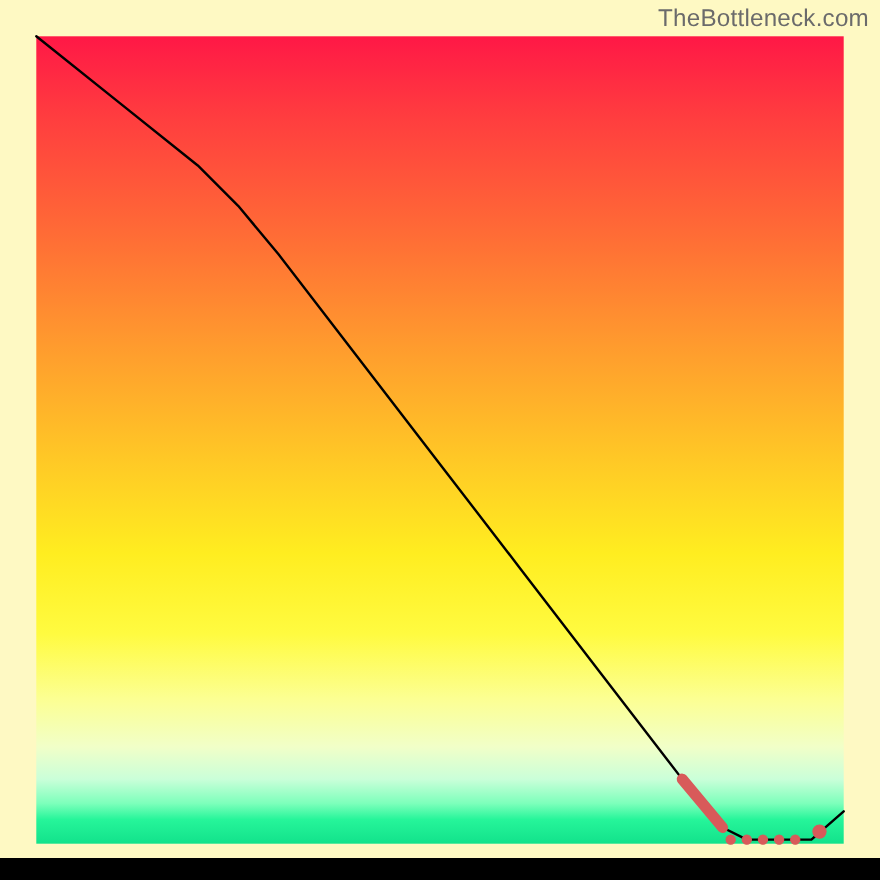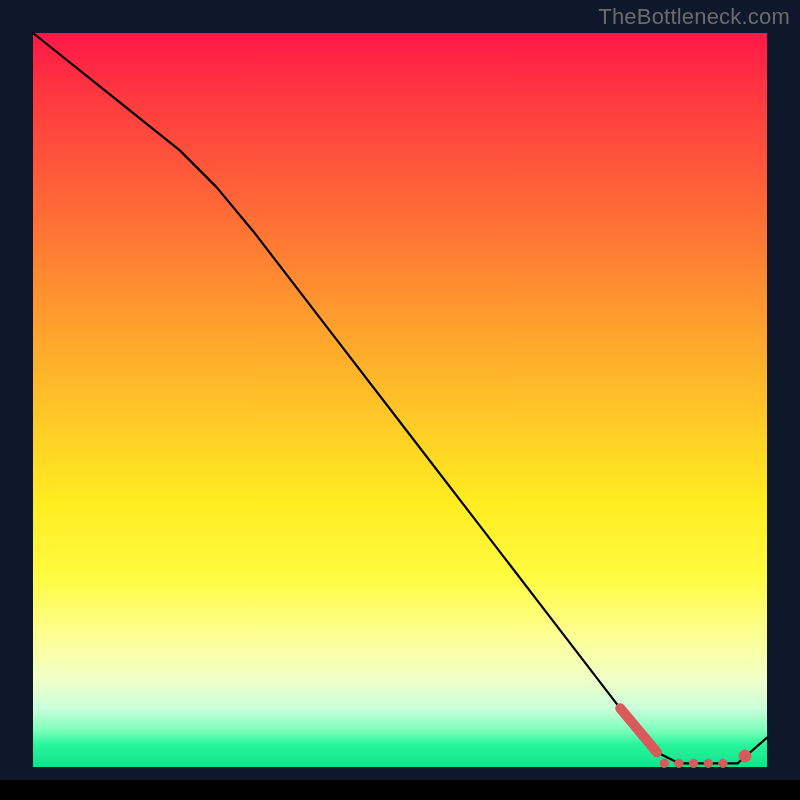--- a/index.html
+++ b/index.html
@@ -8,21 +8,21 @@
     width: 800px;
     height: 800px;
     background: #000;
     overflow: hidden;
     font-family: Arial, Helvetica, sans-serif;
   }
   .frame {
     position: relative;
     width: 800px;
     height: 780px;
-    background: #0f172a;
+    background: #fef9c3;
     text-align: right;
   }
   .watermark {
     position: absolute;
     top: 4px;
     right: 10px;
     color: #6b6b6b;
     font-size: 22px;
     font-weight: 500;
     letter-spacing: 0.2px;

